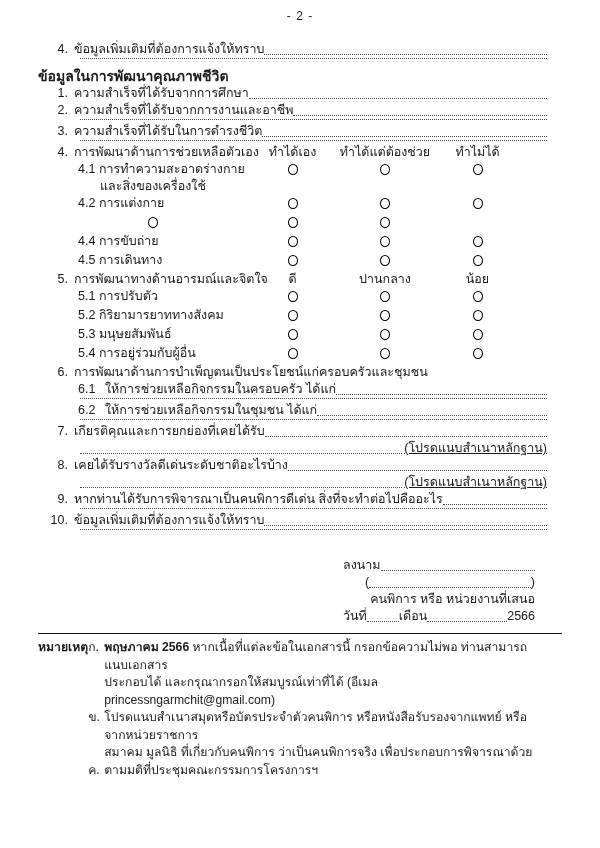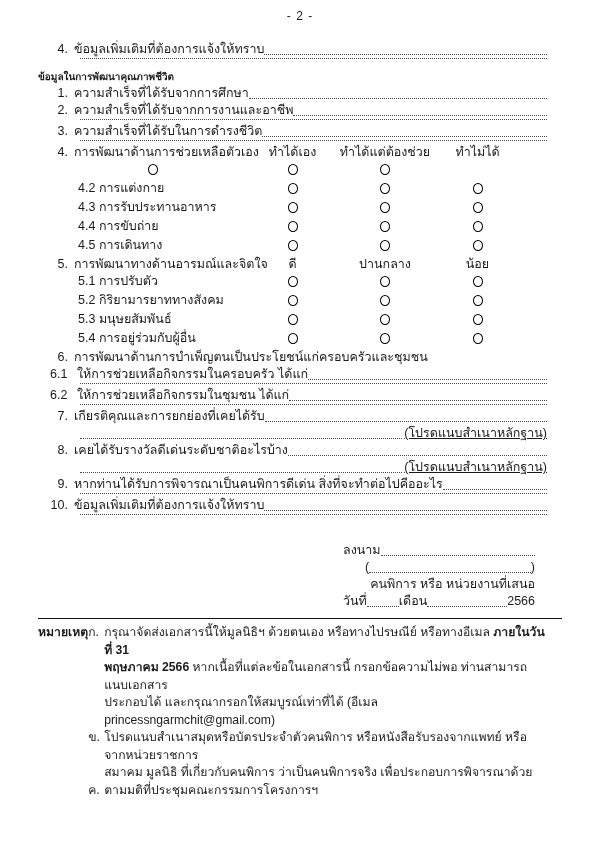--- a/index.html
+++ b/index.html
@@ -8,27 +8,27 @@
     background:#ffffff; color:#1b1b1b;
     font-family:"Liberation Sans","DejaVu Sans",sans-serif;
     font-size:12.5px; line-height:17px;
     padding-top:8px; overflow:hidden; position:relative;
   }
   .page-number { text-align:center; font-size:12px; letter-spacing:1px; }
   .content { margin-left:50px; margin-right:53px; }
 
   .line { display:flex; align-items:flex-end; }
   .num { flex:0 0 18px; text-align:right; margin-right:6px; white-space:nowrap; }
-  .num2 { flex:0 0 22px; margin-right:5px; white-space:nowrap; }
+  .num2 { flex:0 0 22px; margin-left:28px; margin-right:5px; white-space:nowrap; }
   .lbl { white-space:nowrap; }
   .dots { flex:1 1 auto; border-bottom:1.4px dotted #4a4a4a; margin-bottom:3px; min-width:18px; }
   .cont .dots { margin-left:30px; }
   .note-right { white-space:nowrap; margin-left:2px;text-decoration:underline; }
 
-  .sec-title { font-weight:bold; font-size:10px; margin-top:6px; margin-left:-12px; }
+  .sec-title { font-weight:bold; font-size:14px; margin-top:6px; margin-left:-12px; }
   .mt16 { margin-top:16px; }
 
   .trow { display:grid; grid-template-columns:205px 75px 110px 75px; align-items:start; }
   .tlabel { display:flex; }
   .tlabel .sub { padding-left:28px; white-space:nowrap; }
   .l2 { padding-left:50px; white-space:nowrap; }
   .chead { text-align:center; white-space:nowrap; }
   .ccell { text-align:center; padding-top:2px; }
   .radio {
     display:inline-block; width:10px; height:11px;
@@ -96,36 +96,39 @@
       <div class="trow">
         <div class="tlabel">
           <span class="num">4.</span>
           <span class="lbl">การพัฒนาด้านการช่วยเหลือตัวเอง</span>
         </div>
         <div class="chead">ทำได้เอง</div>
         <div class="chead">ทำได้แต่ต้องช่วย</div>
         <div class="chead">ทำไม่ได้</div>
       </div>
       <div class="trow">
+        <div>
+          <div class="tlabel">
+              <span class="sub"><span>4.1</span> <span>การทำความสะอาดร่างกาย</span></span>
+            </div>
+          <div class="l2">และสิ่งของเครื่องใช้</div>
+        </div>
         <div class="ccell"><span class="radio"></span></div>
         <div class="ccell"><span class="radio"></span></div>
         <div class="ccell"><span class="radio"></span></div>
       </div>
       <div class="trow">
         <div class="tlabel">
             <span class="sub"><span>4.2</span> <span>การแต่งกาย</span></span>
           </div>
         <div class="ccell"><span class="radio"></span></div>
         <div class="ccell"><span class="radio"></span></div>
         <div class="ccell"><span class="radio"></span></div>
       </div>
       <div class="trow">
-        <div class="tlabel">
-            <span class="sub"><span>4.3</span> <span>การรับประทานอาหาร</span></span>
-          </div>
         <div class="ccell"><span class="radio"></span></div>
         <div class="ccell"><span class="radio"></span></div>
         <div class="ccell"><span class="radio"></span></div>
       </div>
       <div class="trow">
         <div class="tlabel">
             <span class="sub"><span>4.4</span> <span>การขับถ่าย</span></span>
           </div>
         <div class="ccell"><span class="radio"></span></div>
         <div class="ccell"><span class="radio"></span></div>
@@ -262,21 +265,20 @@
     </div>
 
     <div class="divider"></div>
 
     <div class="notes">
       <div class="notes-heading">หมายเหตุ</div>
       <div class="notes-list">
         <div class="note-item">
           <div class="note-letter">ก.</div>
           <div class="note-lines">
-            <div><span>กรุณาจัดส่งเอกสารนี้ให้มูลนิธิฯ ด้วยตนเอง หรือทางไปรษณีย์ หรือทางอีเมล </span><span class="b">ภายในวันที่ 31</span></div>
             <div><span class="b">พฤษภาคม 2566</span><span> หากเนื้อที่แต่ละข้อในเอกสารนี้  กรอกข้อความไม่พอ ท่านสามารถแนบเอกสาร</span></div>
             <div>ประกอบได้ และกรุณากรอกให้สมบูรณ์เท่าที่ได้  (อีเมล princessngarmchit@gmail.com)</div>
           </div>
         </div>
         <div class="note-item">
           <div class="note-letter">ข.</div>
           <div class="note-lines">
             <div>โปรดแนบสำเนาสมุดหรือบัตรประจำตัวคนพิการ หรือหนังสือรับรองจากแพทย์ หรือจากหน่วยราชการ</div>
             <div>สมาคม  มูลนิธิ  ที่เกี่ยวกับคนพิการ ว่าเป็นคนพิการจริง  เพื่อประกอบการพิจารณาด้วย</div>
           </div>

